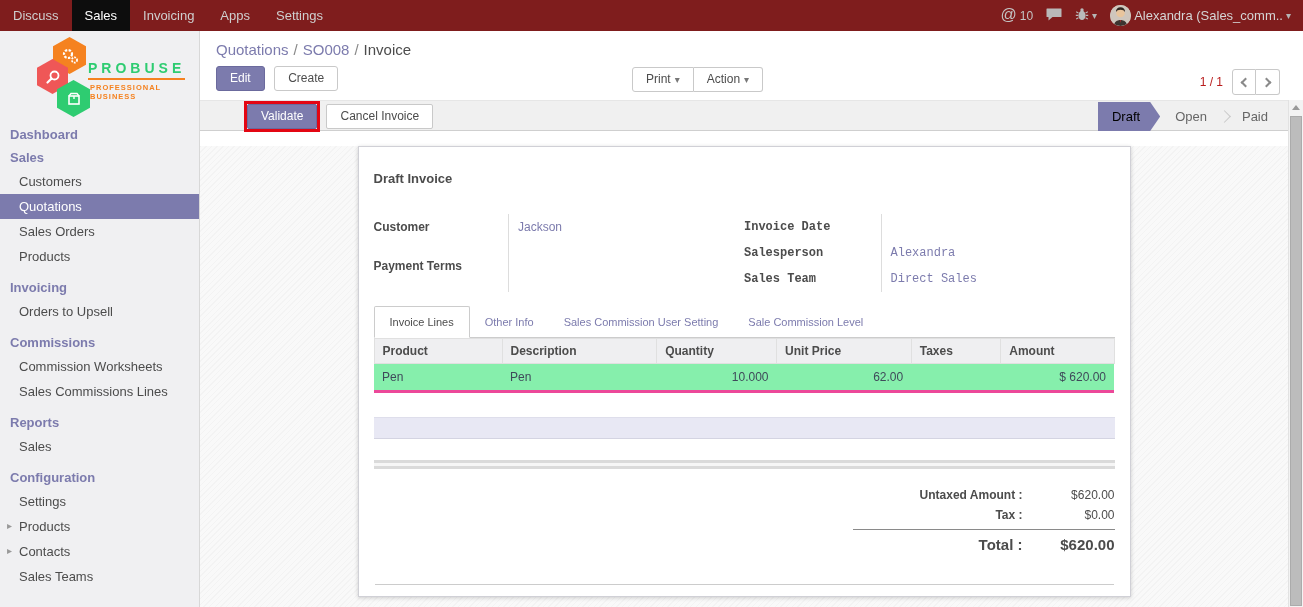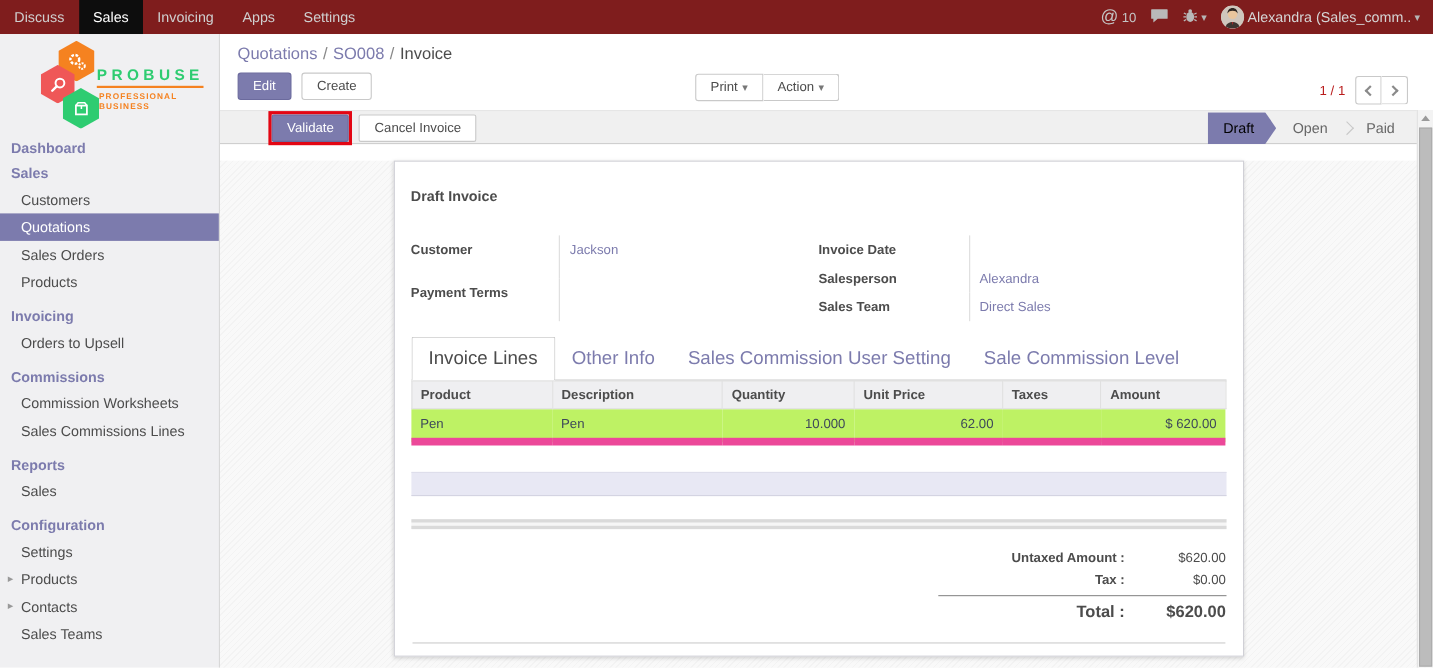--- a/index.html
+++ b/index.html
@@ -88,32 +88,32 @@
            border:1px solid #d0d0d6; box-shadow:0 1px 4px rgba(0,0,0,.18);
            padding:24px 15px 0; position:relative; }
   .sheet-title { font-size:13px; font-weight:bold; color:#4c4c4c; }
   .fields { display:flex; margin-top:28px; }
   .fgroup { width:50%; display:table; border-collapse:collapse; }
   .frow { display:table-row; }
   .flabel { display:table-cell; width:135px; font-weight:bold; font-size:12px; color:#4c4c4c;
             padding:6px 0; vertical-align:top; }
   .fvalue { display:table-cell; border-left:1px solid #ddd; padding:6px 0 6px 9px;
             font-size:12px; color:#7c7bad; cursor:pointer; height:25px; }
-  .fgroup.right { width:50%; }
+  .fgroup.right { width:50%;font-family:Liberation Mono, monospace; }
   .fgroup.right .flabel { width:137px; }
 
   .tabs { margin-top:14px; border-bottom:1px solid #ccc; display:flex; align-items:flex-end; }
-  .tab { font-size:17px; padding:9px 15px; color:#7c7bad; cursor:pointer; }
+  .tab { font-size:11px; padding:9px 15px; color:#7c7bad; cursor:pointer; }
   .tab.active { background:#fff; border:1px solid #ccc; border-bottom:1px solid #fff;
                 margin-bottom:-1px; color:#4c4c4c; border-radius:2px 2px 0 0; }
 
   table.lines { width:100%; border-collapse:collapse; font-size:12px; table-layout:fixed; }
   table.lines th { background:#efeff1; border:1px solid #e0e0e0; color:#4c4c4c; font-weight:bold;
                    padding:5px 8px; text-align:left; }
-  table.lines td { background:#bef264; border-bottom:7px solid #ec4899; color:#3f4a5a;
+  table.lines td { background:#86efac; border-bottom:3px solid #ec4899; color:#3f4a5a;
                    padding:6px 8px; }
   .col-num { text-align:right; }
 
   .empty-bar { margin-top:24px; height:22px; background:#e8e8f4;
                border-top:1px solid #dedeeb; border-bottom:1px solid #d4d4e2; }
   .hr-band { margin-top:21px; height:9px; border-top:3px solid #dadada;
              border-bottom:3px solid #dadada; background:#f6f6f6; }
 
   .totals { width:262px; margin:16px 0 0 auto; font-size:12px; color:#4c4c4c; }
   .trow { display:flex; padding:3px 0; align-items:baseline; }

